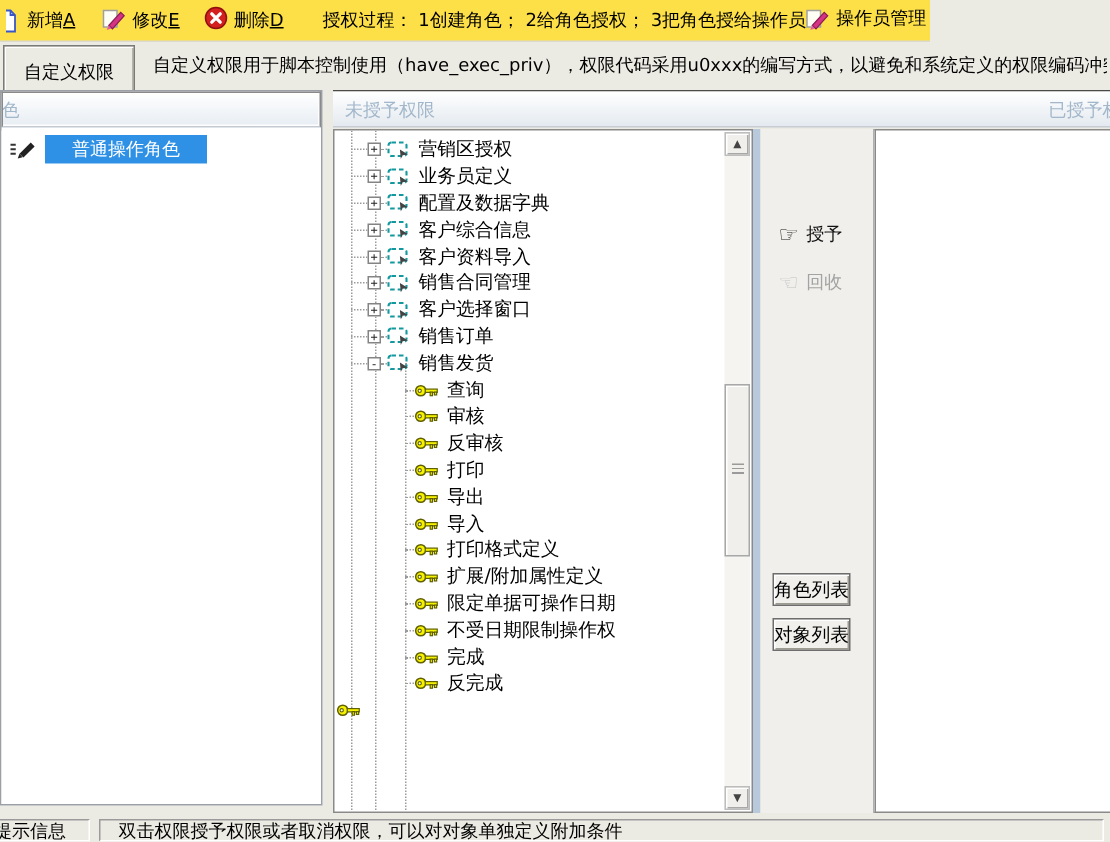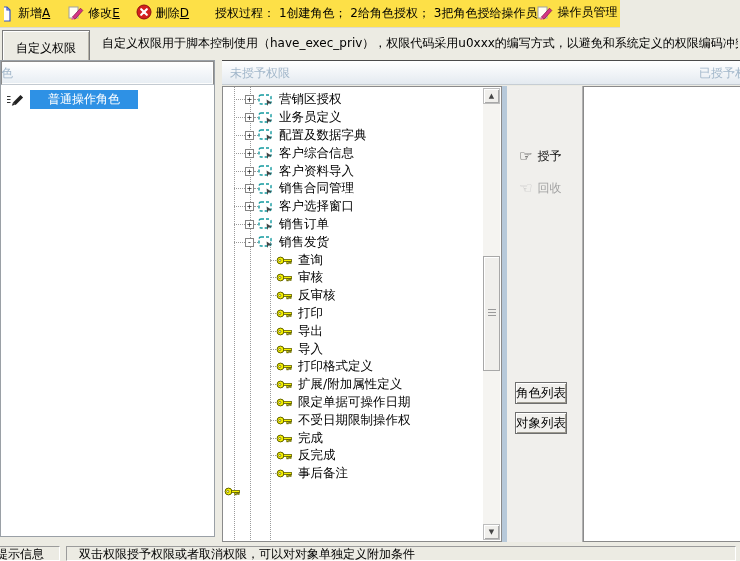--- a/index.html
+++ b/index.html
@@ -435,33 +435,20 @@
               <circle cx="4.5" cy="5.5" r="3.4" fill="#f6f200" stroke="#606000" stroke-width="1"></circle>
               <circle cx="3.8" cy="5.5" r="1.1" fill="#fffde0" stroke="#606000" stroke-width="0.7"></circle>
               <rect x="7.5" y="4.4" width="8" height="2.2" fill="#f6f200" stroke="#606000" stroke-width="0.8"></rect>
               <rect x="10.8" y="6.4" width="1.5" height="2.4" fill="#f6f200" stroke="#606000" stroke-width="0.8"></rect>
               <rect x="13.6" y="6.4" width="1.5" height="1.9" fill="#f6f200" stroke="#606000" stroke-width="0.8"></rect>
             </svg>
           </span>
           <span class="nlabel">反完成</span>
         </div>
         <div class="trow leaf">
-          <span class="stub s3"></span>
-          <span class="nicon">
-            <svg width="17" height="11" viewBox="0 0 17 11">
-              <circle cx="4.5" cy="5.5" r="3.4" fill="#f6f200" stroke="#606000" stroke-width="1"></circle>
-              <circle cx="3.8" cy="5.5" r="1.1" fill="#fffde0" stroke="#606000" stroke-width="0.7"></circle>
-              <rect x="7.5" y="4.4" width="8" height="2.2" fill="#f6f200" stroke="#606000" stroke-width="0.8"></rect>
-              <rect x="10.8" y="6.4" width="1.5" height="2.4" fill="#f6f200" stroke="#606000" stroke-width="0.8"></rect>
-              <rect x="13.6" y="6.4" width="1.5" height="1.9" fill="#f6f200" stroke="#606000" stroke-width="0.8"></rect>
-            </svg>
-          </span>
-          <span class="nlabel">事后备注</span>
-        </div>
-        <div class="trow leaf">
           <span class="nicon">
             <svg width="17" height="11" viewBox="0 0 17 11">
               <circle cx="4.5" cy="5.5" r="3.4" fill="#f6f200" stroke="#606000" stroke-width="1"></circle>
               <circle cx="3.8" cy="5.5" r="1.1" fill="#fffde0" stroke="#606000" stroke-width="0.7"></circle>
               <rect x="7.5" y="4.4" width="8" height="2.2" fill="#f6f200" stroke="#606000" stroke-width="0.8"></rect>
               <rect x="10.8" y="6.4" width="1.5" height="2.4" fill="#f6f200" stroke="#606000" stroke-width="0.8"></rect>
               <rect x="13.6" y="6.4" width="1.5" height="1.9" fill="#f6f200" stroke="#606000" stroke-width="0.8"></rect>
             </svg>
           </span>
         </div>

